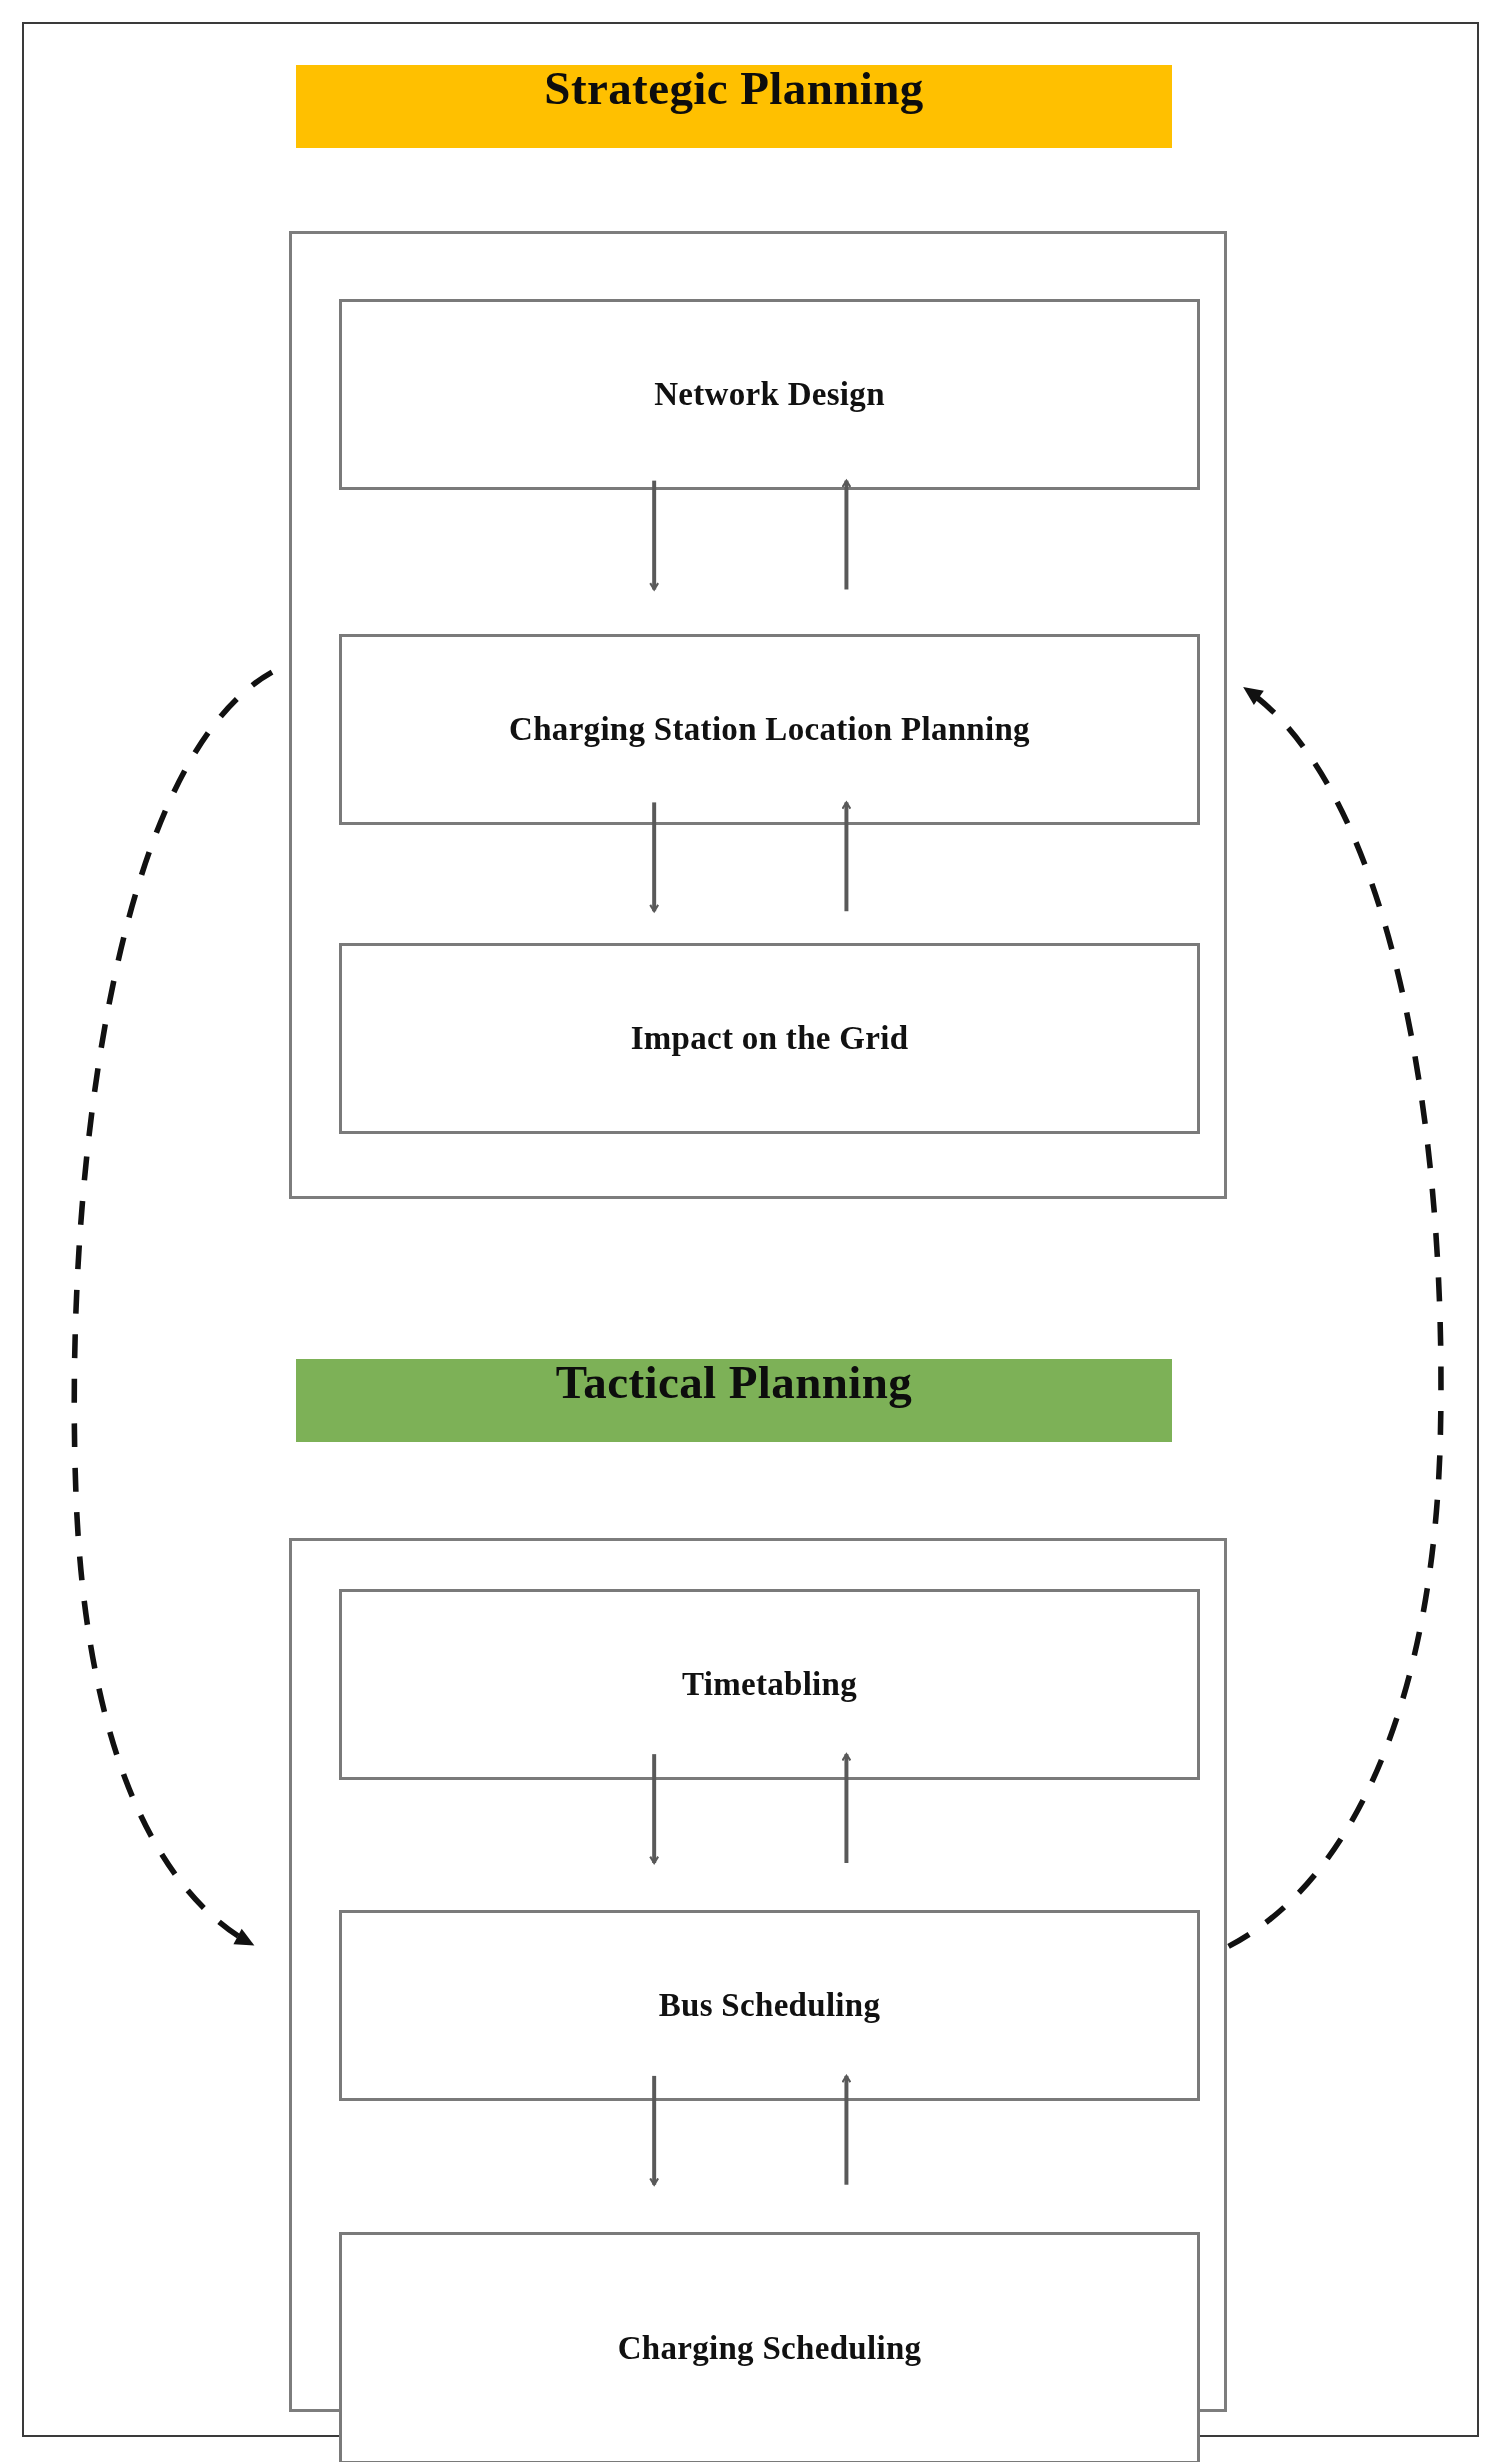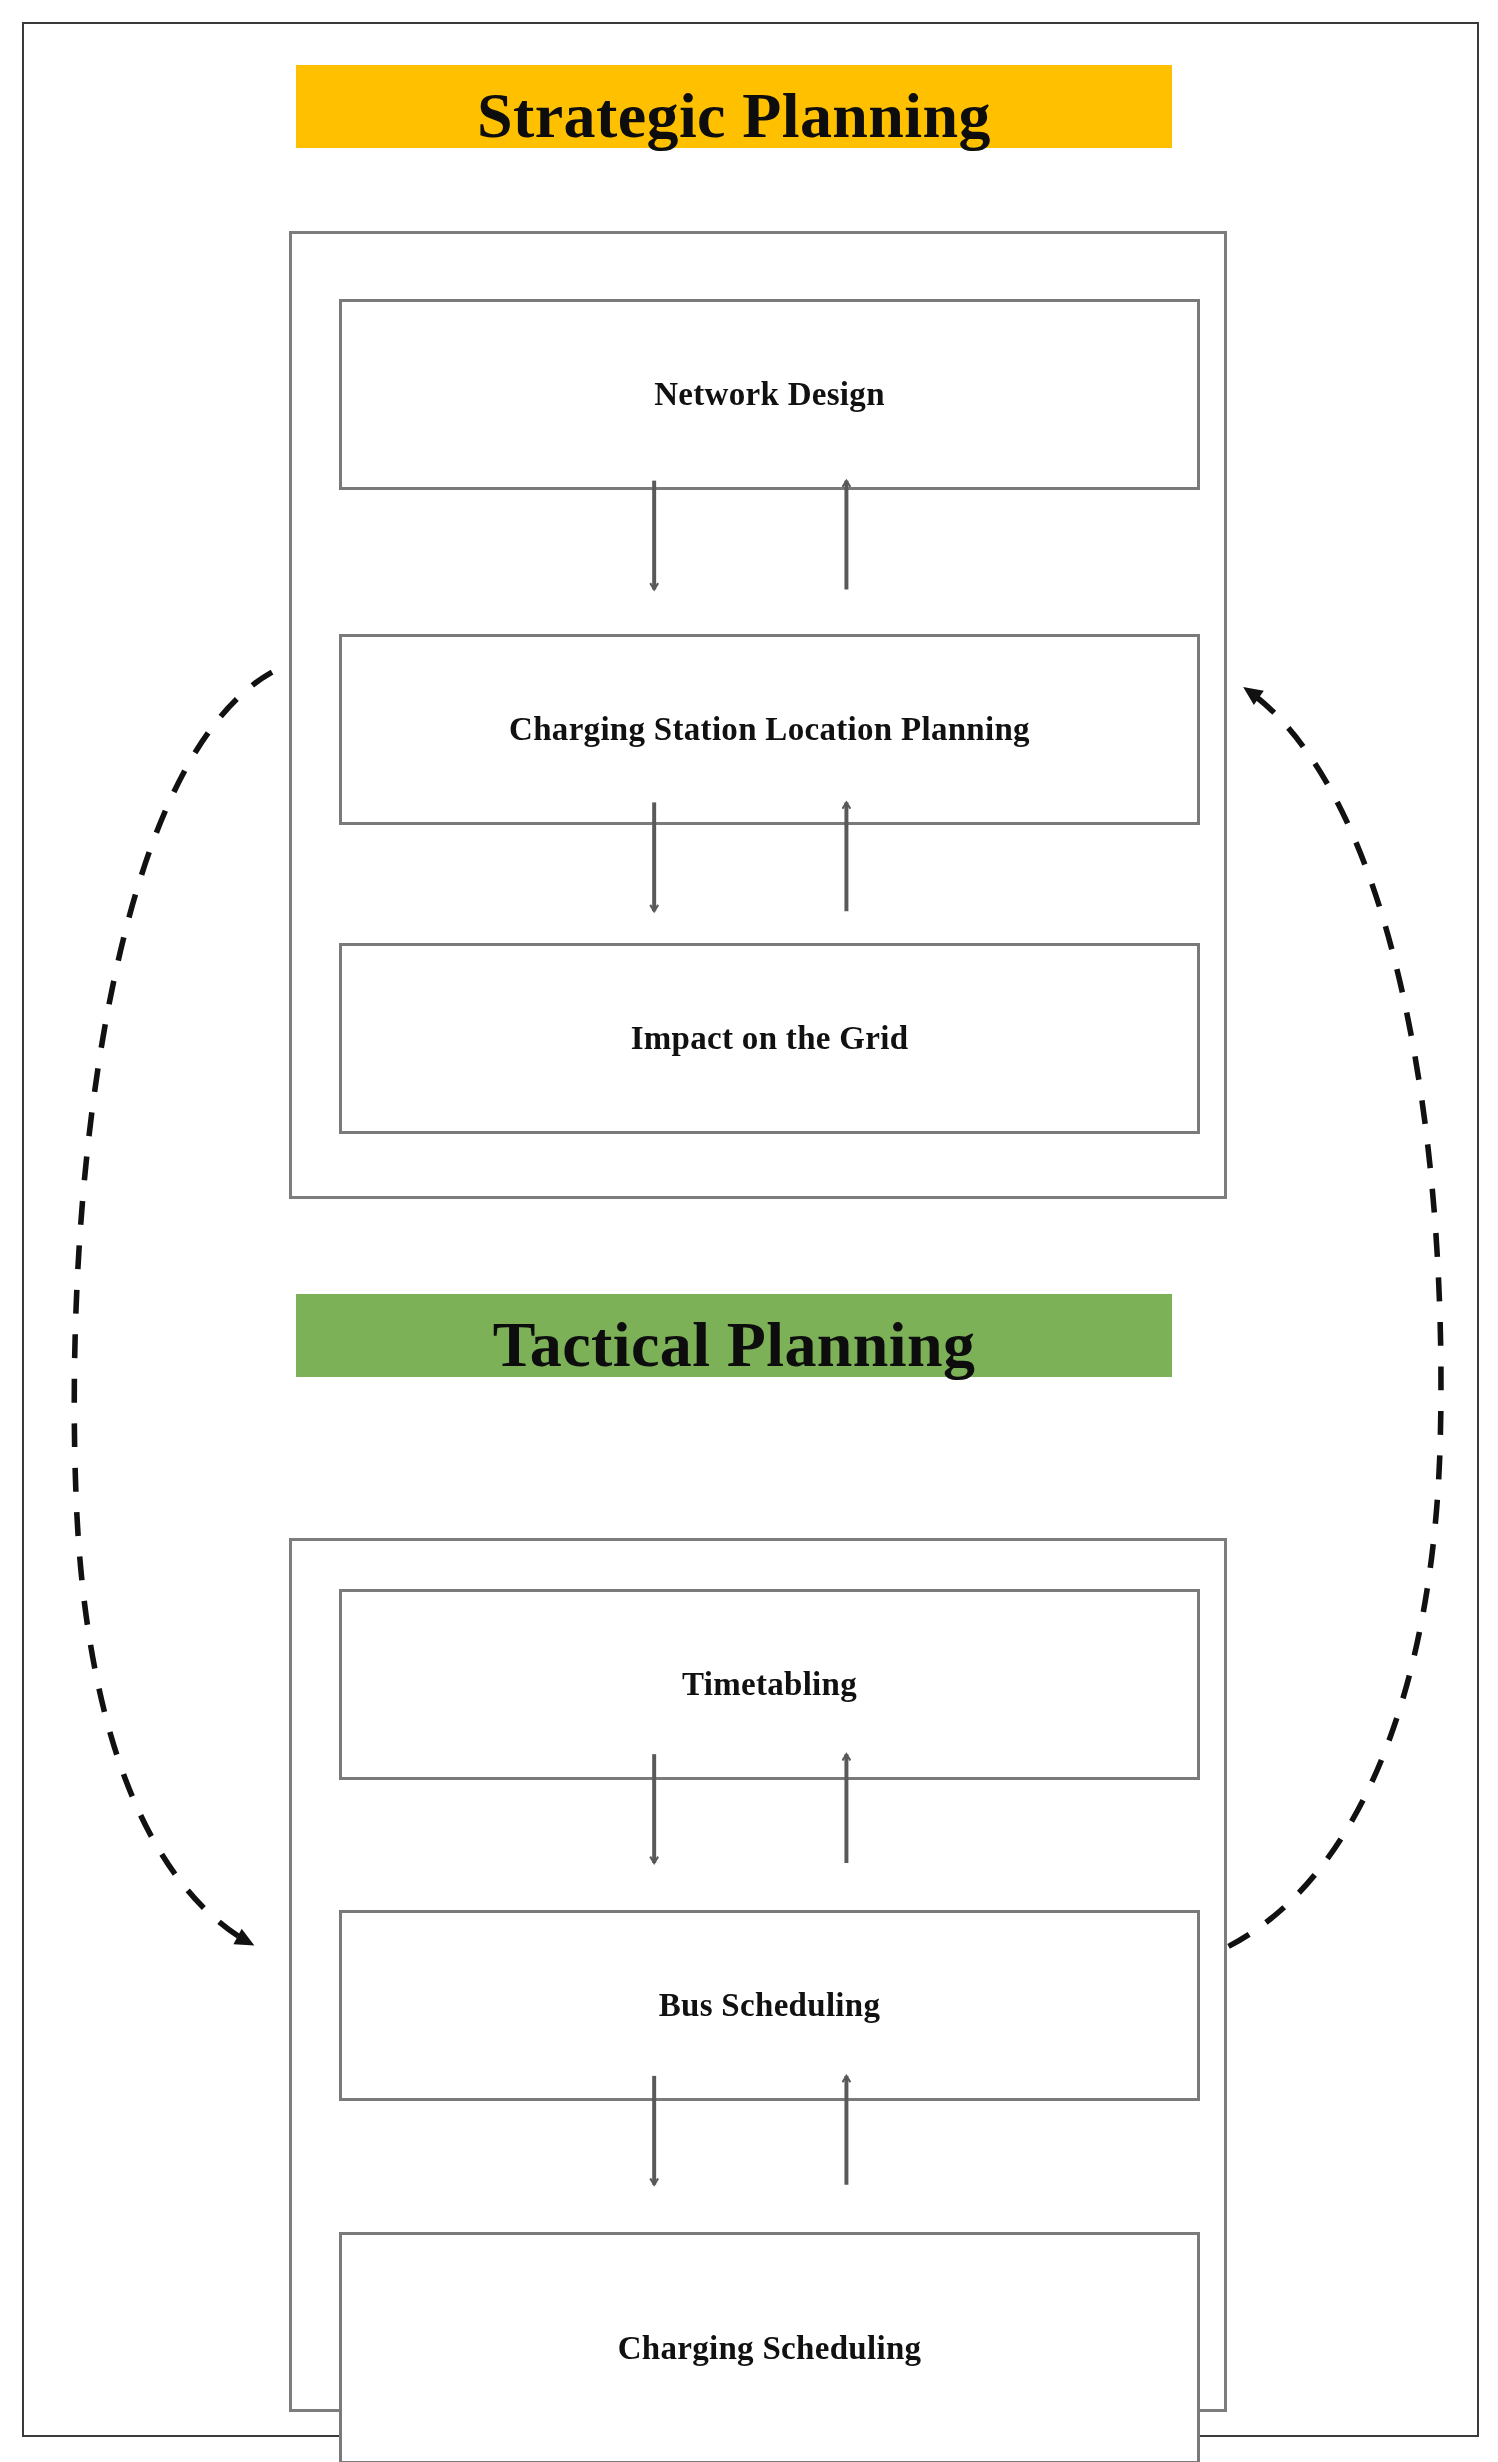--- a/index.html
+++ b/index.html
@@ -25,40 +25,40 @@
     width: 1457px;
     height: 2415px;
     border: 2.4px solid #3a3a3a;
     box-sizing: border-box;
     background: #ffffff;
   }
   
   .banner {
     position: absolute;
     display: flex;
-    align-items: flex-end;
+    align-items: flex-start;
     justify-content: center;
     box-sizing: border-box;
     color: #0d0d0d;
     font-weight: bold;
-    font-size: 64px;
+    font-size: 47px;
     letter-spacing: 0.4px;
     line-height: 1;
     text-align: center;
     font-family: "Liberation Serif", "DejaVu Serif", serif;
   }
   #banner-strategic {
     left: 296px;
     top: 65px;
     width: 876px;
     height: 83px;
   }
   #banner-tactical {
     left: 296px;
-    top: 1294px;
+    top: 1359px;
     width: 876px;
     height: 83px;
   }
   
   .group-box {
     position: absolute;
     box-sizing: border-box;
     border: 3.2px solid #7d7d7d;
     background: #ffffff;
   }

